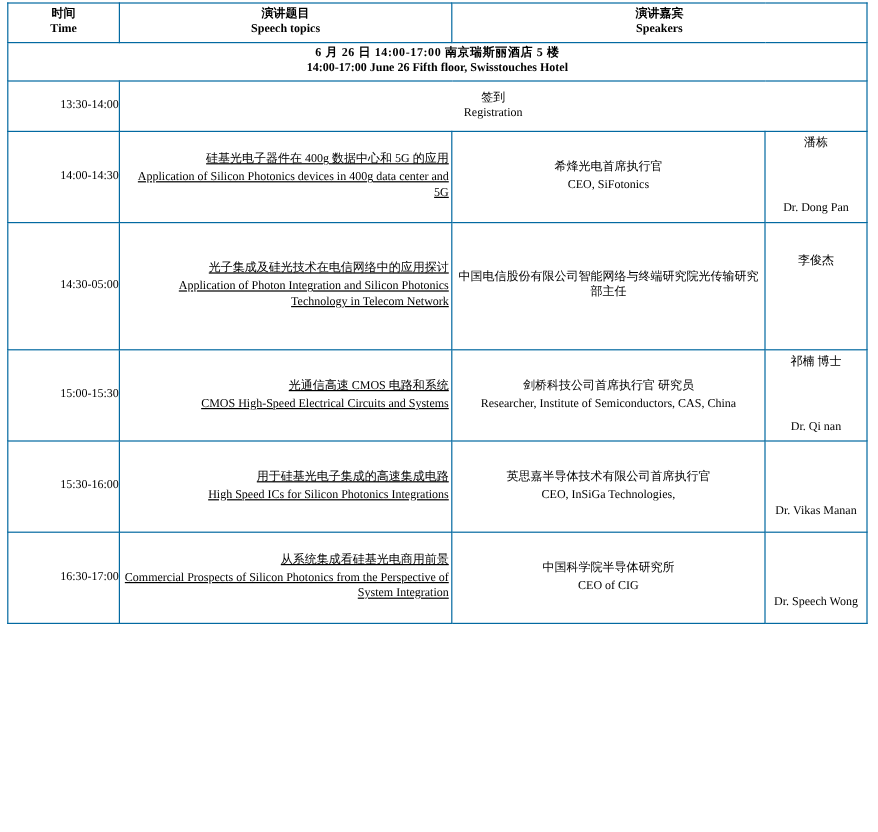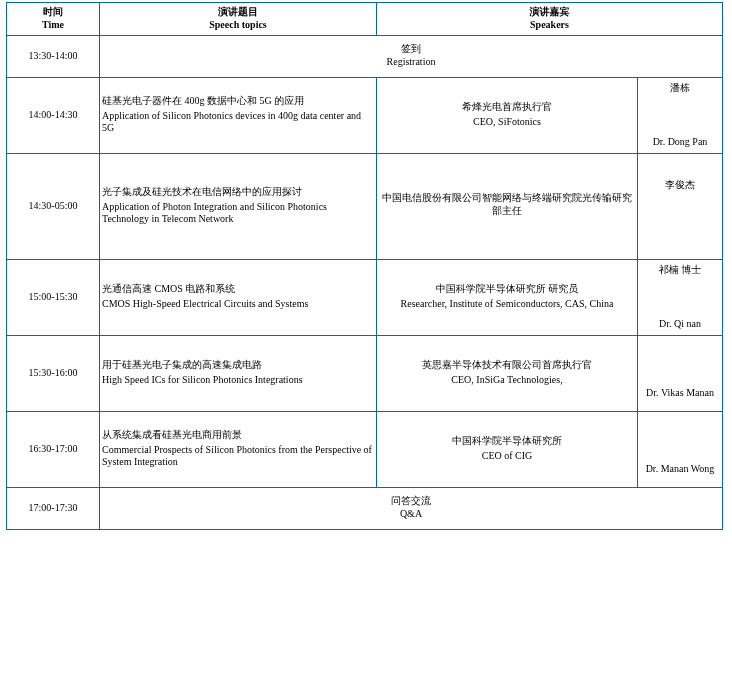--- a/index.html
+++ b/index.html
@@ -50,36 +50,37 @@
   td.banner {
     text-align: center;
     font-weight: bold;
     font-size: 15.5px;
     padding: 5px 4px 6px 4px;
   }
   .banner .cn { display: block; letter-spacing: 0.5px; }
   .banner .en { display: block; }
 
   td.timecell {
-    text-align: center;
+    text-align: right;
     padding-left: 7px;
     font-size: 14.5px;
     white-space: nowrap;
   }
   td.center-span {
     text-align: center;
     font-size: 14.5px;
     padding: 6px 4px 7px 4px;
   }
   td.center-span .cn { display: block; }
   td.center-span .en { display: block; }
 
   td.topic {
-    text-align: left;
-    font-size: 14.5px;
+    text-align: right;
+    font-size: 14.5px;
+    text-decoration: underline;
   }
   td.topic .cn { display: block; padding: 1px 2px; }
   td.topic .en { display: block; padding: 1px 2px; }
 
   td.speaker {
     text-align: center;
     font-size: 14.5px;
   }
   td.speaker .cn { display: block; padding: 1px 2px; }
   td.speaker .en { display: block; padding: 1px 2px; }
@@ -120,20 +121,26 @@
         <th class="hdr">
           <span class="cn">演讲题目</span>
           <span class="en">Speech topics</span>
         </th>
         <th class="hdr" colspan="2">
           <span class="cn">演讲嘉宾</span>
           <span class="en">Speakers</span>
         </th>
       </tr>
 
+      <tr>
+        <td class="banner" colspan="4">
+          <span class="cn">6 月 26 日  14:00-17:00  南京瑞斯丽酒店  5 楼</span>
+          <span class="en">14:00-17:00 June 26 Fifth floor, Swisstouches Hotel</span>
+        </td>
+      </tr>
 
       <tr class="r-reg">
         <td class="timecell">13:30-14:00</td>
         <td class="center-span" colspan="3">
           <span class="cn">签到</span>
           <span class="en">Registration</span>
         </td>
       </tr>
 
       <tr class="r-1">
@@ -168,21 +175,21 @@
         </td>
       </tr>
 
       <tr class="r-3">
         <td class="timecell">15:00-15:30</td>
         <td class="topic">
           <span class="cn">光通信高速 CMOS 电路和系统</span>
           <span class="en">CMOS High-Speed Electrical Circuits and Systems</span>
         </td>
         <td class="speaker">
-          <span class="cn">中国科学院半导体研究所  研究员</span>
+          <span class="cn">剑桥科技公司首席执行官  研究员</span>
           <span class="en">Researcher, Institute of Semiconductors, CAS, China</span>
         </td>
         <td class="person">
           <span class="cn">祁楠  博士</span>
           <span class="en">Dr. Qi nan</span>
         </td>
       </tr>
 
       <tr class="r-4">
         <td class="timecell">15:30-16:00</td>
@@ -206,26 +213,19 @@
         <td class="topic">
           <span class="cn">从系统集成看硅基光电商用前景</span>
           <span class="en">Commercial Prospects of Silicon Photonics from the Perspective of System Integration</span>
         </td>
         <td class="speaker">
           <span class="cn">中国科学院半导体研究所</span>
           <span class="en">CEO of CIG</span>
         </td>
         <td class="person">
           <span class="cn"></span>
-          <span class="en">Dr. Manan Wong</span>
-        </td>
-      </tr>
-
-      <tr class="r-qa">
-        <td class="timecell">17:00-17:30</td>
-        <td class="center-span" colspan="3">
-          <span class="cn">问答交流</span>
-          <span class="en">Q&amp;A</span>
-        </td>
-      </tr>
+          <span class="en">Dr. Speech Wong</span>
+        </td>
+      </tr>
+
     </tbody>
   </table>
 </div>
 
 </body></html>

